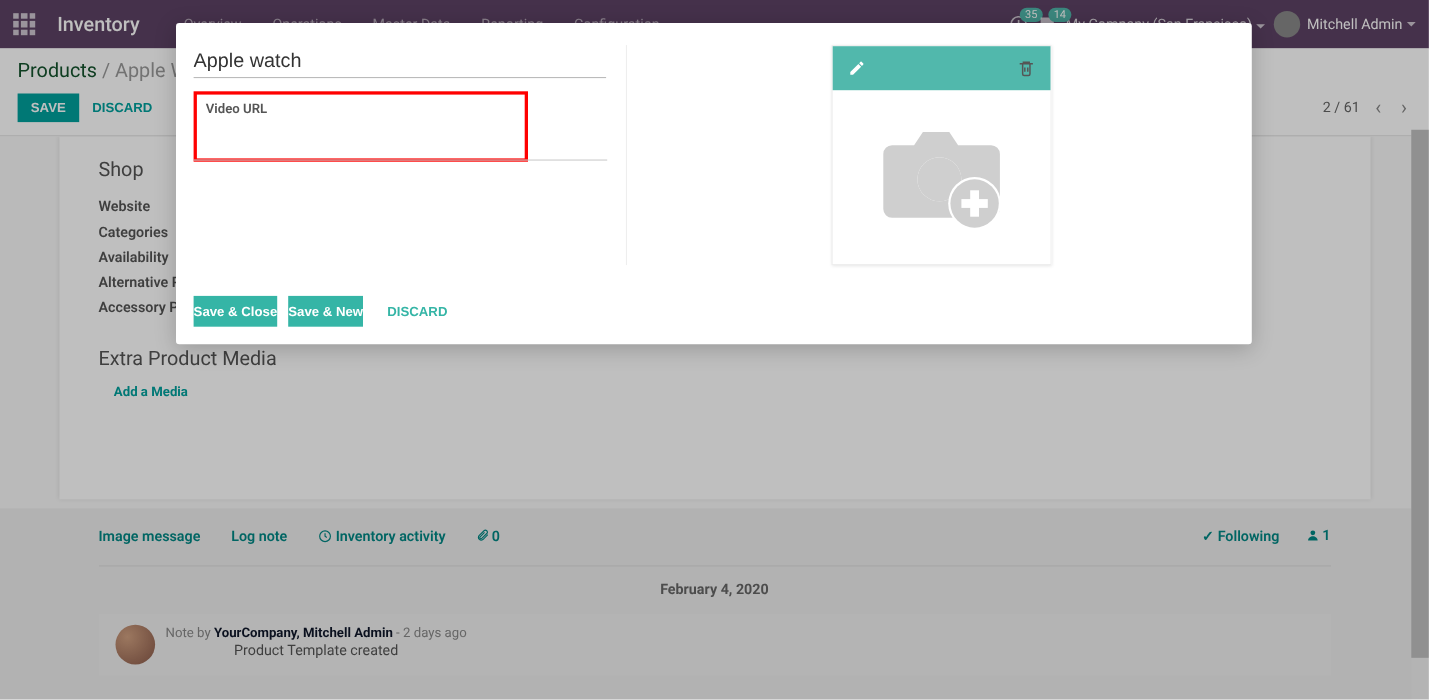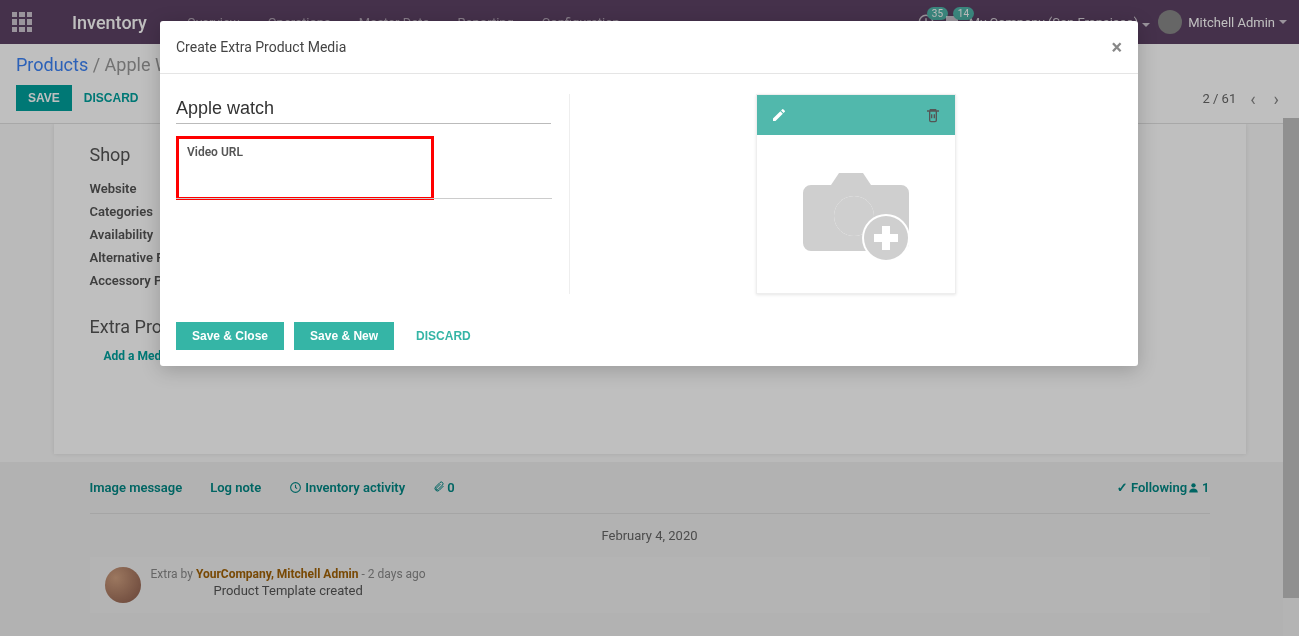--- a/index.html
+++ b/index.html
@@ -1,80 +1,80 @@
 <!DOCTYPE html>
 <html><head>
   <meta charset="utf-8">
   <style>
     * { margin: 0; padding: 0; box-sizing: border-box; }
     body { font-family: -apple-system, BlinkMacSystemFont, "Segoe UI", Roboto, sans-serif; font-size: 13px; color: #4c4c4c; overflow: hidden; width: 1299px; height: 636px; position: relative; }
     
     .top-bar { background: #5d4264; height: 44px; display: flex; align-items: center; padding: 0 12px; color: #fff; }
     .apps-icon { width: 20px; height: 20px; display: grid; grid-template-columns: repeat(3, 1fr); grid-template-rows: repeat(3, 1fr); gap: 2px; margin-right: 20px; cursor: pointer; }
     .apps-icon div { background: rgba(255,255,255,0.7); }
-    .app-title { font-size: 18px; font-weight: 500; color: #fff; margin-right: 40px; margin-left: 20px; }
+    .app-title { font-size: 18px; font-weight: 500; color: #fff; margin-right: 40px; }
     .top-menu { display: flex; gap: 28px; color: rgba(255,255,255,0.55); font-size: 13px; }
     .top-menu span { cursor: pointer; }
     .top-right { margin-left: auto; display: flex; align-items: center; gap: 8px; text-align: right; }
     .icon-badge { position: relative; display: flex; align-items: center; cursor: pointer; }
     .badge { background: #4fb5a8; color: #fff; font-size: 10px; padding: 1px 5px; border-radius: 8px; position: absolute; top: -6px; left: 10px; }
     .company-name { color: rgba(255,255,255,0.8); font-size: 13px; cursor: pointer; }
     .caret-down { display: inline-block; width: 0; height: 0; border-left: 4px solid transparent; border-right: 4px solid transparent; border-top: 4px solid rgba(255,255,255,0.7); margin-left: 4px; }
     .avatar { width: 24px; height: 24px; border-radius: 50%; background: #888; margin-right: 6px; }
     .user-menu { display: flex; align-items: center; color: #fff; font-size: 13px; cursor: pointer; }
     
     .breadcrumb-bar { background: #fff; padding: 10px 16px 4px; }
     .breadcrumb { font-size: 18px; }
-    .breadcrumb a { color: #3b82f6; text-decoration: none; }
+    .breadcrumb a { color: #14532d; text-decoration: none; }
     .breadcrumb-current { color: #999; }
     
     .action-bar { background: #fff; padding: 6px 16px 12px; display: flex; align-items: center; border-bottom: 1px solid #e0e0e0; }
     .btn-primary { background: #00A09D; color: #fff; border: none; padding: 6px 12px; font-size: 12px; font-weight: bold; cursor: pointer; text-transform: uppercase; }
     .btn-link { background: none; border: none; color: #00A09D; font-size: 12px; font-weight: bold; cursor: pointer; text-transform: uppercase; padding: 6px 12px; }
     .pager { margin-left: auto; display: flex; align-items: center; gap: 10px; color: #666; font-size: 13px; }
     .pager-btn { cursor: pointer; color: #888; font-size: 18px; padding: 0 4px; }
     
     .content-bg { background: #f8f8f8; padding: 0 46px; height: 338px; overflow: hidden; position: relative; }
     .form-sheet { background: #fff; margin: 0 auto; max-width: 1192px; padding: 20px 36px; box-shadow: 0 0 4px rgba(0,0,0,0.1); min-height: 330px; }
     .shop-title { font-size: 18px; color: #555; margin-bottom: 12px; }
     .field-list { margin-bottom: 24px; }
     .field-list div { color: #555; font-weight: 600; font-size: 13px; padding: 4px 0; }
     .extra-title { font-size: 18px; color: #555; margin-bottom: 12px; margin-top: 16px; }
     .add-media { color: #00A09D; font-weight: bold; font-size: 12px; margin-left: 14px; }
     
     .chatter-bg { background: #eee; min-height: 200px; display: flex; justify-content: center; }
     .chatter { max-width: 1192px; width: 100%; padding: 0 36px; }
     .chatter-actions { display: flex; align-items: center; gap: 28px; padding: 18px 0; border-bottom: 1px solid #ddd; }
     .chatter-actions a { color: #008784; font-weight: 600; font-size: 13px; cursor: pointer; }
-    .chatter-right { margin-left: auto; display: flex; }
-    .date-sep { text-align: center; color: #666; font-weight: 400; padding: 14px 0; font-size: 13px; }
+    .chatter-right { margin-left: auto; display: flex; gap: 24px; }
+    .date-sep { text-align: center; color: #666; font-weight: 700; padding: 14px 0; font-size: 13px; }
     .note-item { background: #f0f0f0; padding: 10px 12px; display: flex; gap: 10px; align-items: flex-start; border-left: 3px solid transparent; }
     .note-avatar { width: 36px; height: 36px; border-radius: 50%; background: radial-gradient(circle at 30% 30%, #d0a080, #8a5a4a); flex-shrink: 0; }
     .note-text .line1 { color: #888; font-size: 12px; }
-    .note-text .line1 b { color: #a16207; }
+    .note-text .line1 b { color: #0f172a; }
     .note-text .line2 { color: #555; font-size: 13px; margin-top: 2px; text-align: center; }
     
     .overlay { position: absolute; top: 0; left: 0; right: 0; bottom: 0; background: rgba(0,0,0,0.25); z-index: 100; }
     
     .modal { position: absolute; top: 21px; left: 160px; width: 978px; background: #fff; border-radius: 3px; z-index: 200; box-shadow: 0 4px 20px rgba(0,0,0,0.2); }
     .modal-header { padding: 14px 16px; border-bottom: 1px solid #e5e5e5; display: flex; align-items: center; }
     .modal-title { font-size: 14px; color: #444; }
     .modal-close { margin-left: auto; font-size: 20px; color: #888; cursor: pointer; font-weight: bold; }
     .modal-body { padding: 20px 16px 20px; display: flex; }
     .modal-left { width: 394px; border-right: 1px solid #eee; padding-right: 18px; }
     .field-label { font-size: 12px; color: #555; font-weight: 600; margin-bottom: 2px; }
     .field-input-name { border: none; border-bottom: 1px solid #bbb; width: 100%; font-size: 18px; padding: 4px 0; outline: none; color: #333; }
     .field-input-url { border: none; border-bottom: 1px solid #ccc; width: 100%; font-size: 14px; padding: 6px 0; outline: none; }
-    .hvurl { border: 3px solid #ff0000; padding: 6px 8px 8px; margin-top: 12px; width: 258px; }
+    .hvurl { border: 3px solid #ff0000; padding: 6px 8px 8px; margin-top: 12px; width: 304px; }
     .modal-right { flex: 1; display: flex; justify-content: center; padding-left: 20px; }
     .img-box { width: 200px; height: 200px; border: 1px solid #eee; box-shadow: 0 1px 3px rgba(0,0,0,0.1); }
     .img-box-header { background: #51b8ac; height: 40px; display: flex; align-items: center; padding: 0 14px; justify-content: space-between; }
     .img-body { height: 160px; display: flex; align-items: center; justify-content: center; }
     .modal-footer { padding: 8px 16px 16px; display: flex; gap: 10px; align-items: center; }
-    .btn-teal { background: #35b5a6; color: #fff; border: none; padding: 7px 16px; font-size: 12px; font-weight: bold; cursor: pointer; }
+    .btn-teal { background: #35b5a6; color: #fff; border: none; padding: 7px 0; font-size: 12px; font-weight: bold; cursor: pointer; }
     .scrollbar-fake { position: absolute; right: 0; top: 118px; width: 16px; bottom: 0; background: #f0f0f0; }
     .scrollbar-thumb { background: #c0c0c0; width: 100%; height: 480px; }
   </style>
 </head>
 <body>
 
 <div class="top-bar">
   <div class="apps-icon">
       <div></div>
       <div></div>
@@ -171,38 +171,34 @@
               <circle cx="12" cy="8" r="4"></circle>
               <path d="M4 21c0-4 4-7 8-7s8 3 8 7"></path>
             </svg><span>1</span>
         </a>
       </div>
     </div>
     <div class="date-sep">February 4, 2020</div>
     <div class="note-item">
       <div class="note-avatar"></div>
       <div class="note-text">
-        <div class="line1"><span>Extra by </span><b>YourCompany, Mitchell Admin</b><span> - 2 days ago</span></div>
+        <div class="line1"><span>Note by </span><b>YourCompany, Mitchell Admin</b><span> - 2 days ago</span></div>
         <div class="line2">Product Template created</div>
       </div>
     </div>
   </div>
 </div>
 
 <div class="scrollbar-fake">
     <div class="scrollbar-thumb"></div>
   </div>
 
 <div class="overlay"></div>
 
 <div class="modal">
-  <div class="modal-header">
-    <div class="modal-title">Create Extra Product Media</div>
-    <div class="modal-close">×</div>
-  </div>
   <div class="modal-body">
     <div class="modal-left">
       <input class="field-input-name" value="Apple watch" style="">
       <div class="hvurl">
         <div class="field-label">Video URL</div>
         <input class="field-input-url" style="border-bottom: none;" value="">
       </div>
       <div style="border-bottom:1px solid #ccc;width:376px;margin-top:-2px"></div>
     </div>
     <div class="modal-right">

